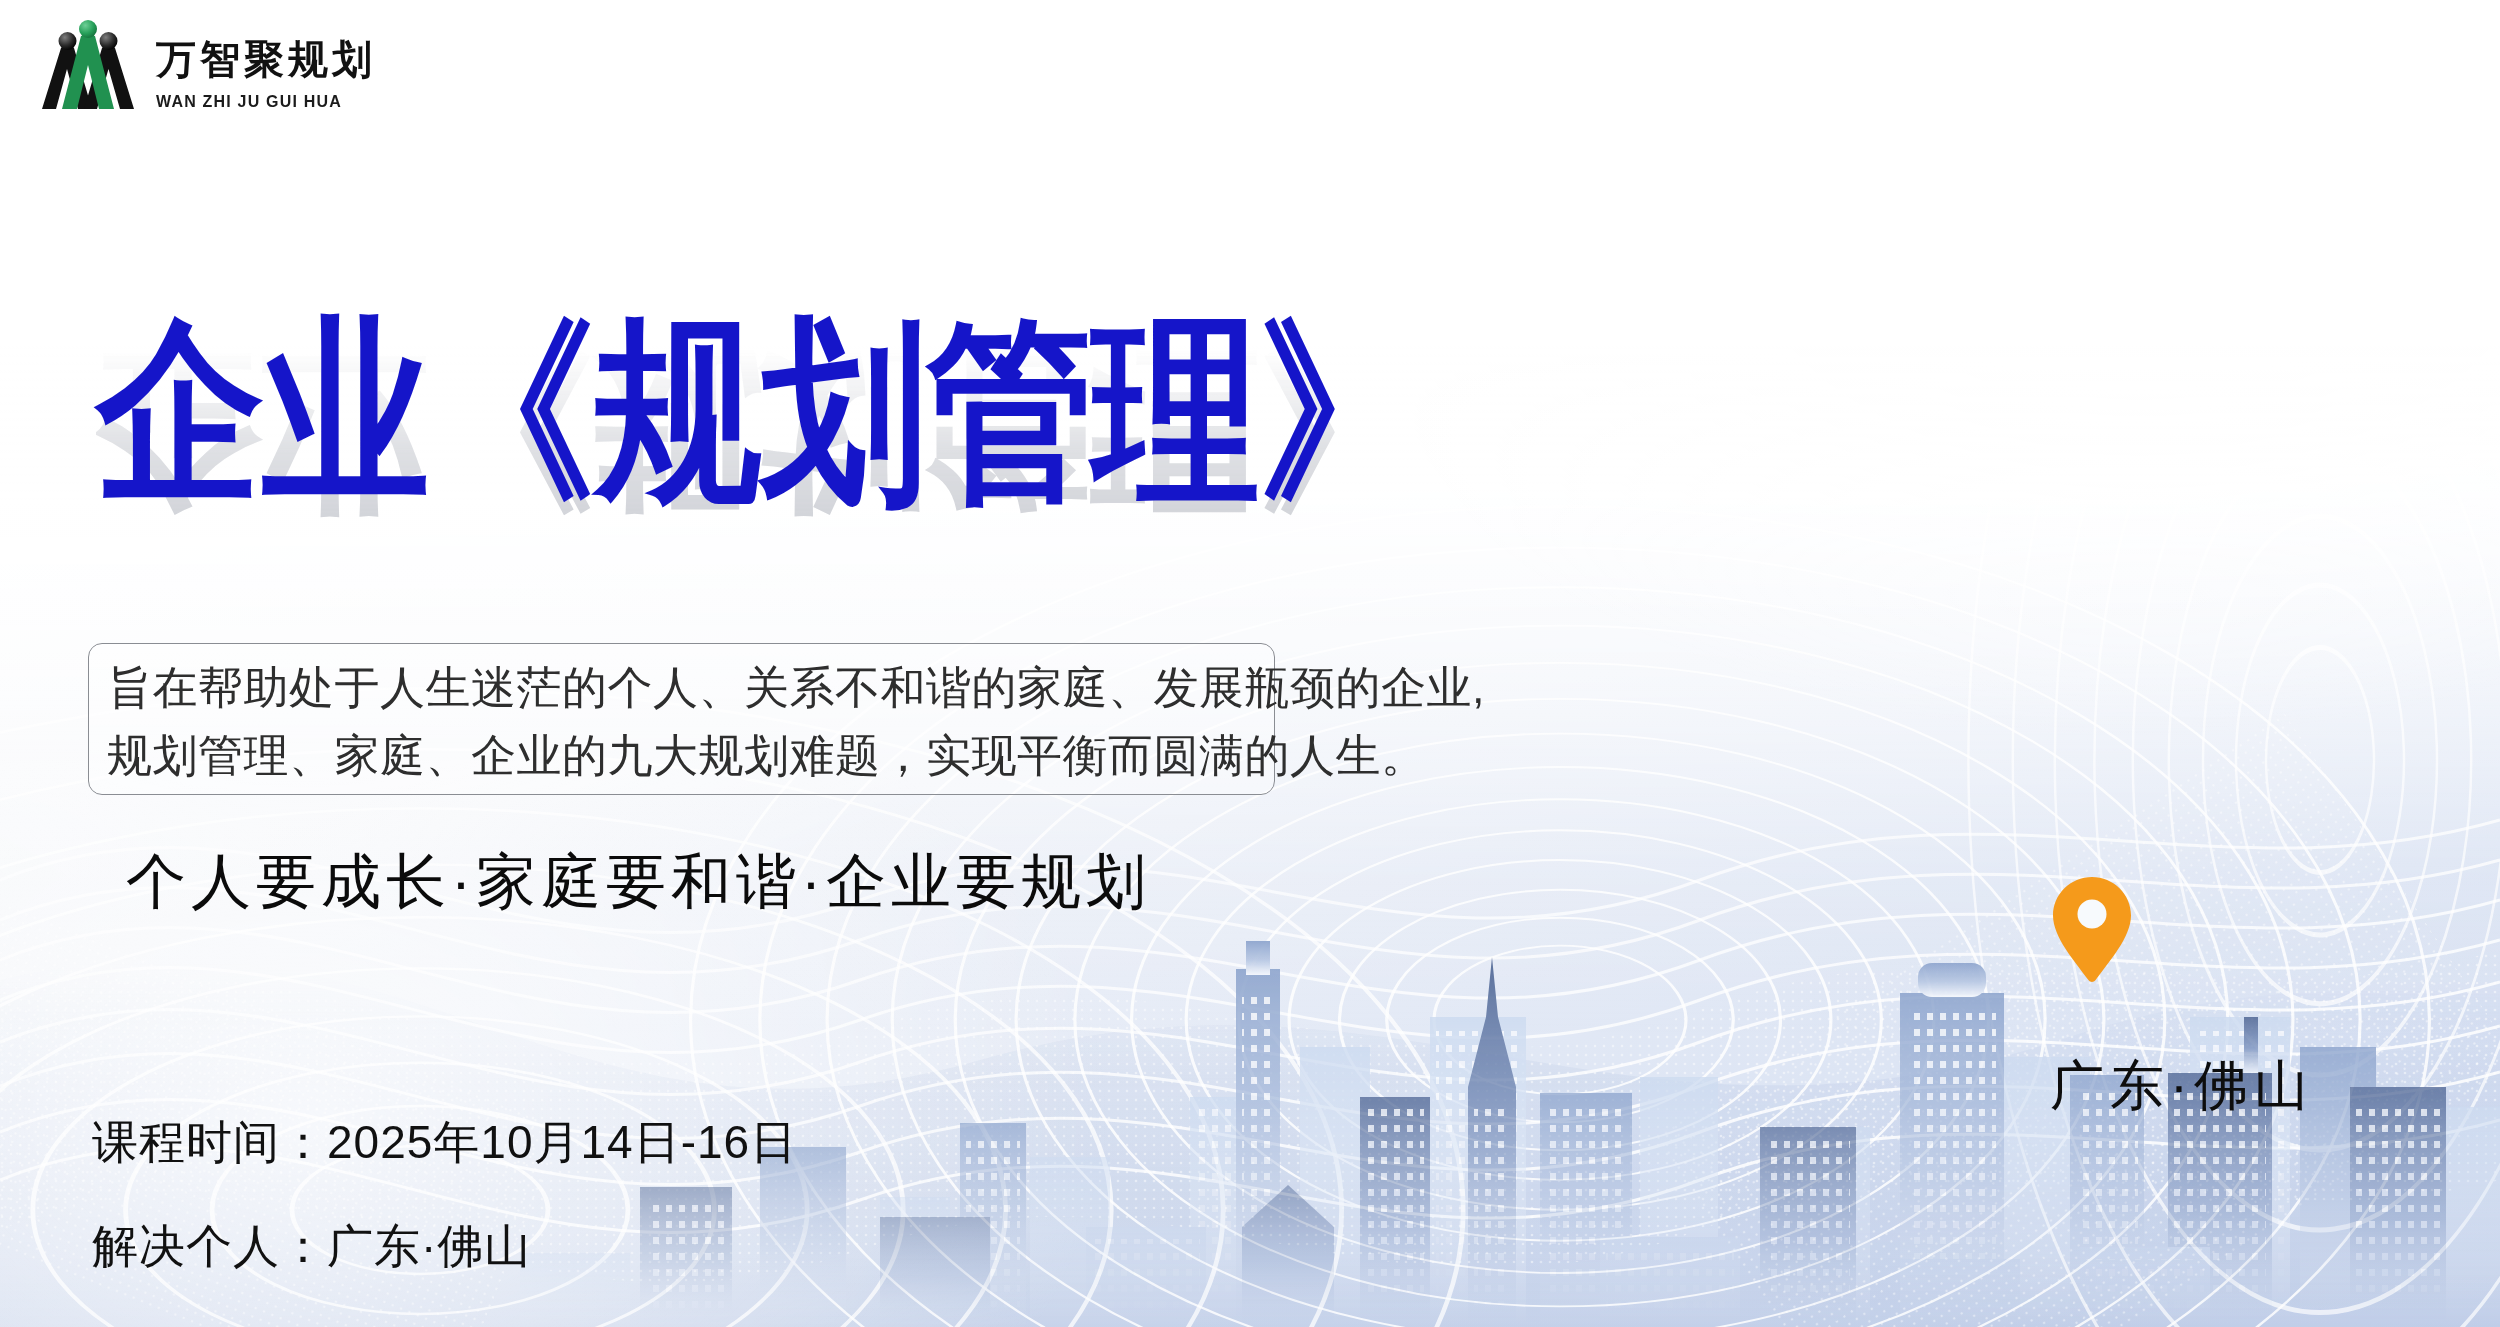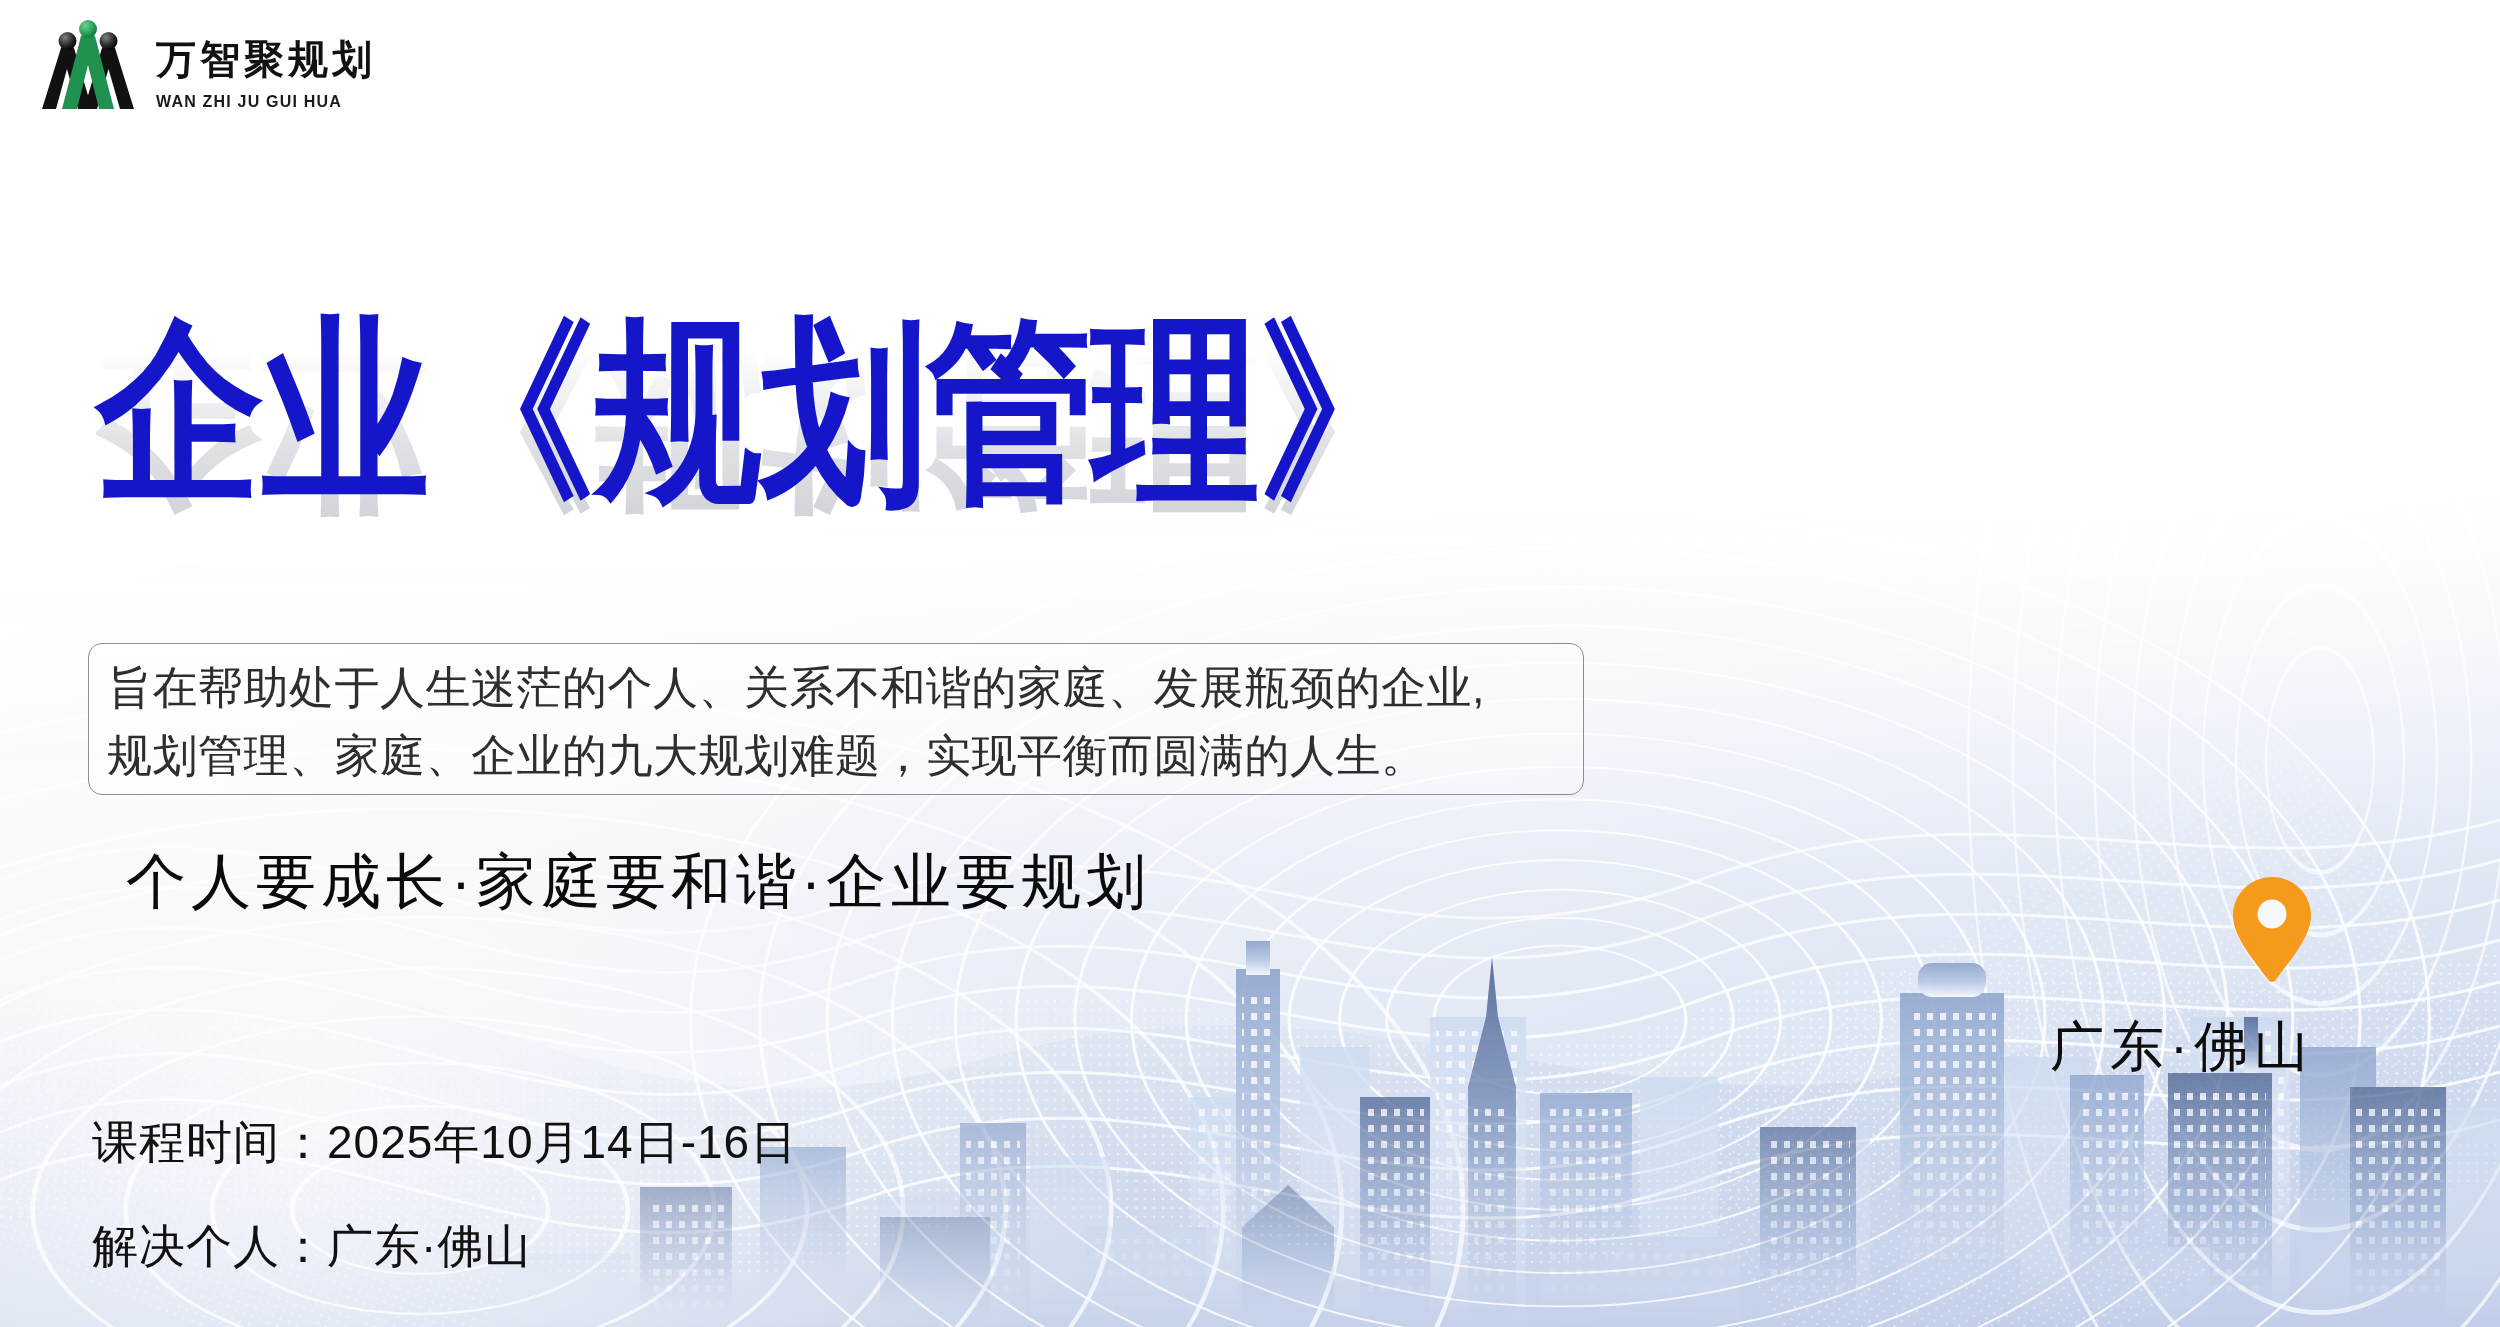--- a/index.html
+++ b/index.html
@@ -97,21 +97,21 @@
     transform: scaleY(-1.05);
     transform-origin: left top;
     -webkit-mask-image: linear-gradient(to top, rgba(0,0,0,0) 4%, rgba(0,0,0,0.55) 62%, rgba(0,0,0,0.75) 100%);
     mask-image: linear-gradient(to top, rgba(0,0,0,0) 4%, rgba(0,0,0,0.55) 62%, rgba(0,0,0,0.75) 100%);
     opacity: 0.85;
   }
 
   
   .desc-box {
     position:absolute; left:88px; top:643px;
-    width: 1496px; height: 152px;
+    width: 1187px; height: 152px;
     border: 1.6px solid #8a8d93;
     border-radius: 14px;
     background: rgba(255,255,255,0.30);
     padding: 10px 18px 0 18px;
   }
   .desc-line {
     font-family:"Liberation Sans","DejaVu Sans",sans-serif;
     font-size: 45px;
     color: #2e2e2e;
     line-height: 68px;
@@ -138,21 +138,21 @@
     color: #111111;
     letter-spacing: 1px;
     white-space: nowrap;
     margin-bottom: 42px;
   }
   .info-line:last-child { margin-bottom: 0; }
 
   
   .pin-block {
     position:absolute; left: 2050px; top: 875px;
-    display:flex; flex-direction:column; align-items:flex-end;
+    display:flex; flex-direction:column; align-items:flex-start;gap:39px;
   }
   .pin-icon { width: 84px; height: 108px; }
   .pin-label {
     margin-top: 28px;
     font-family:"Liberation Sans","DejaVu Sans",sans-serif;
     font-size: 54px;
     color: #0d0d0d;
     letter-spacing: 6px;
     white-space: nowrap;
   }

